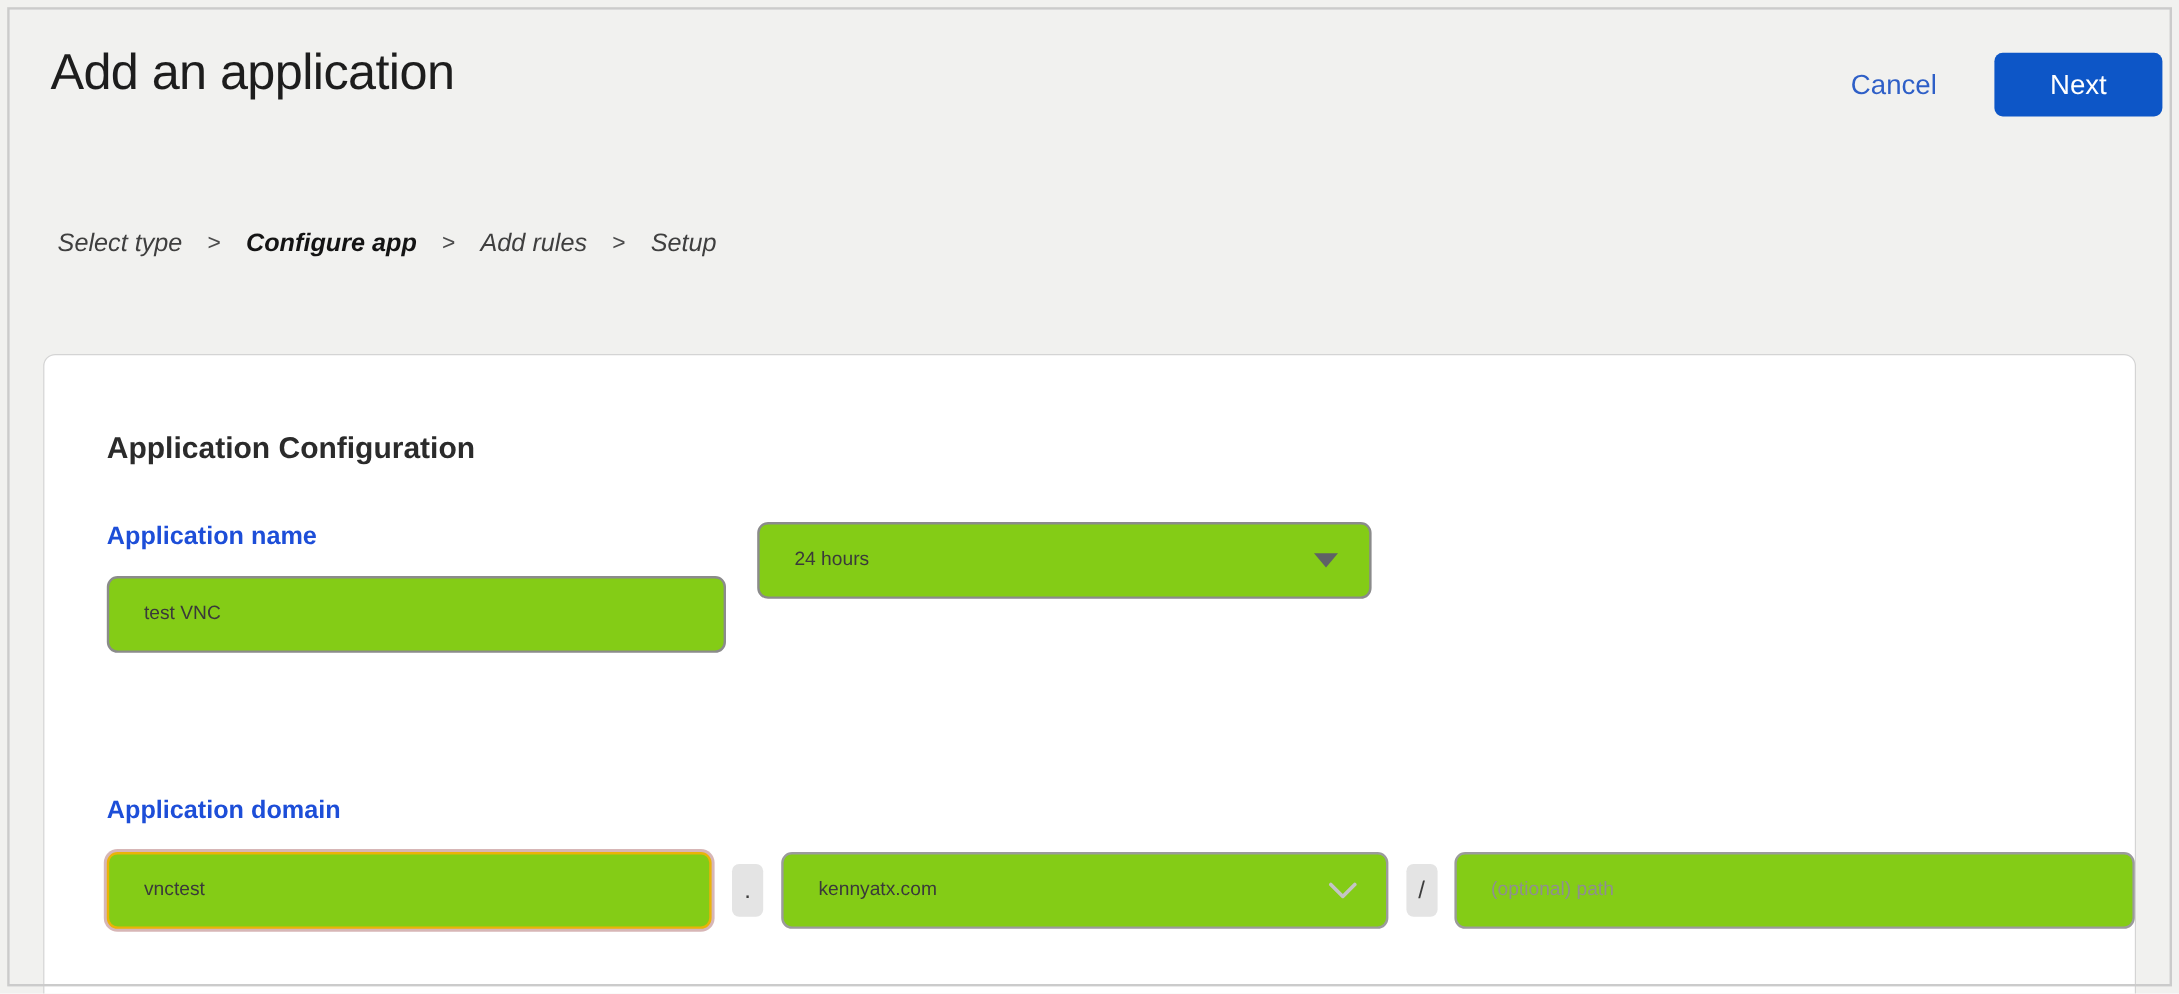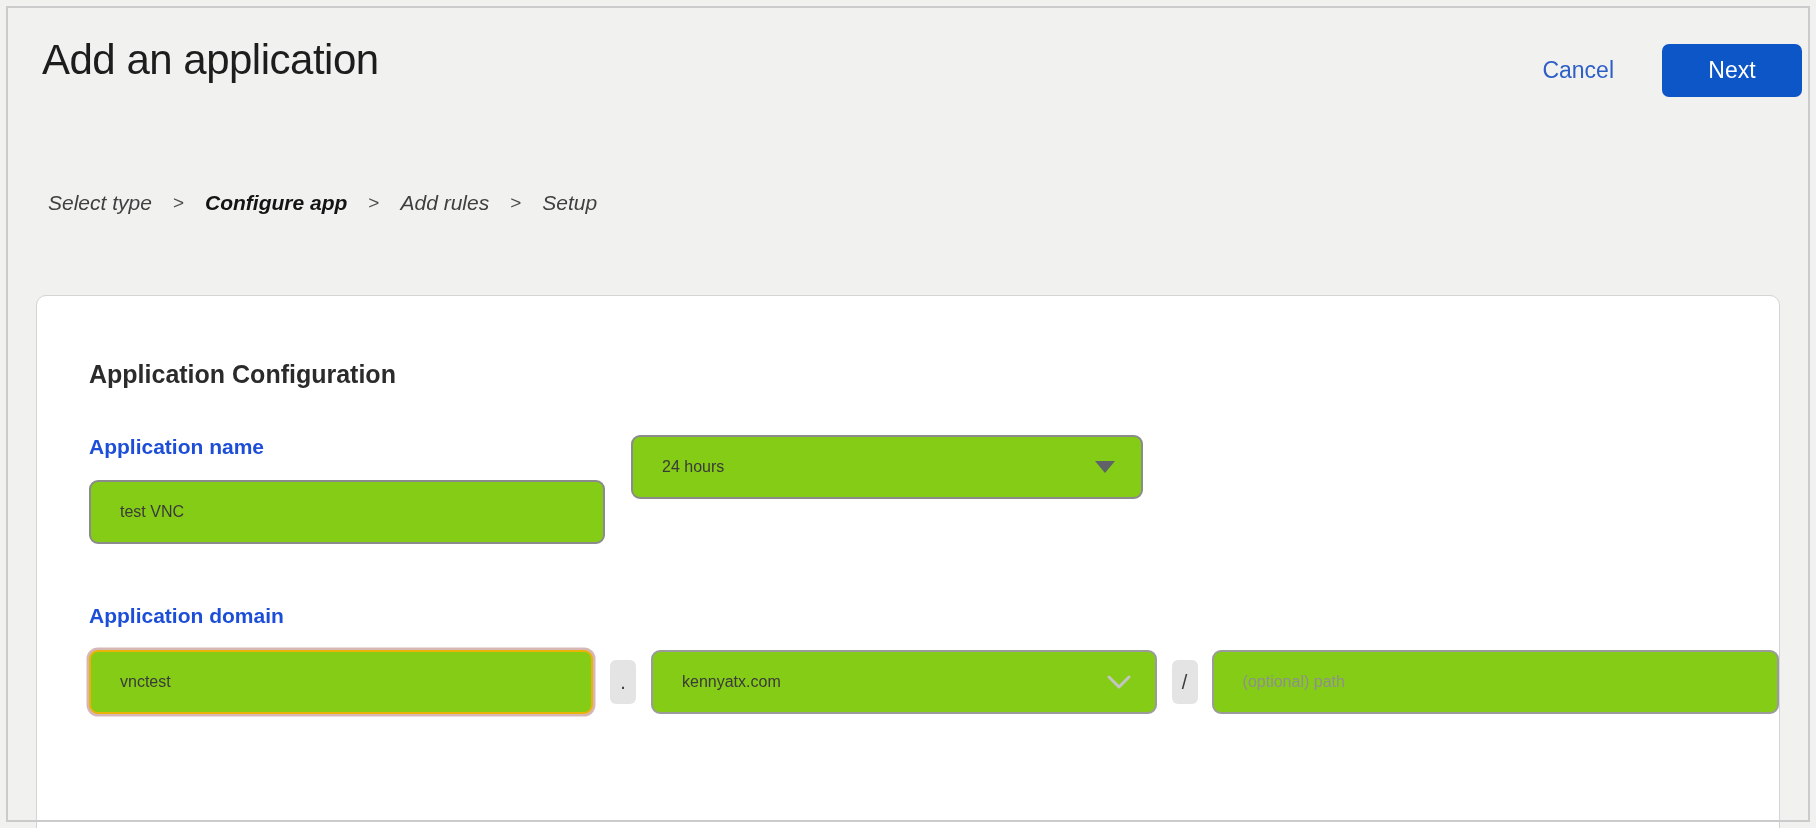--- a/index.html
+++ b/index.html
@@ -88,21 +88,21 @@
     display: flex; align-items: center; justify-content: space-between;
     padding-right: 26px; cursor: pointer;
   }
   .caret-filled {
     width: 0; height: 0;
     border-left: 10px solid transparent;
     border-right: 10px solid transparent;
     border-top: 12px solid #5f6266;
   }
 
-  .row-2 { margin-top: 60px; }
+  .row-2 { margin-top: 120px; }
   .row-2 .field-label { margin-bottom: 22px; }
   .domain-line { display: flex; align-items: center; }
 
   .subdomain-input {
     width: 516px;
     border: 2px solid #eab308;
     box-shadow: 0 0 0 2.5px rgba(166, 94, 94, 0.45);
   }
   .sep-box {
     width: 26px; height: 44px;

